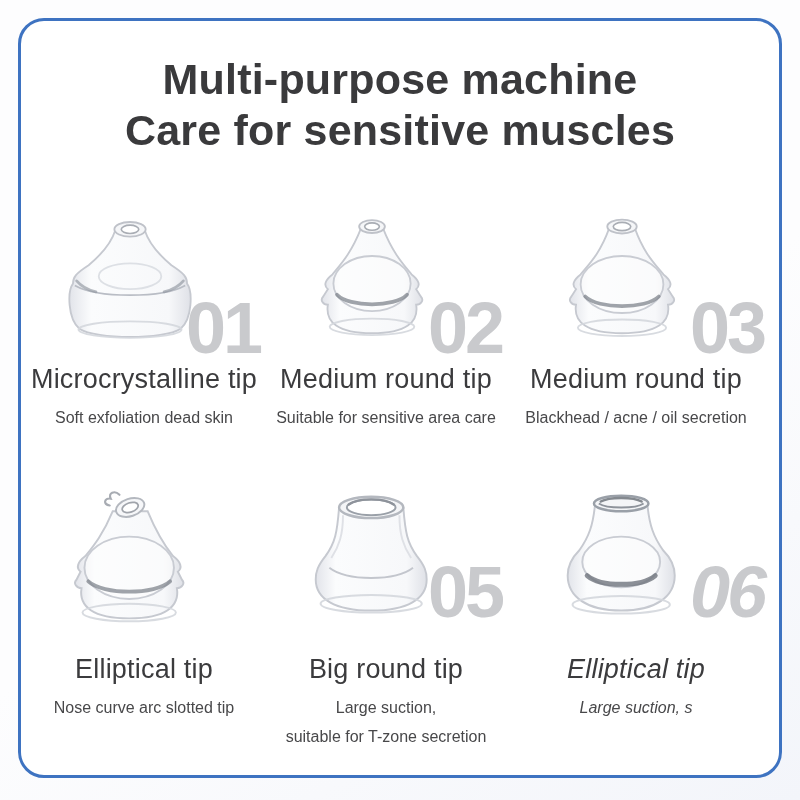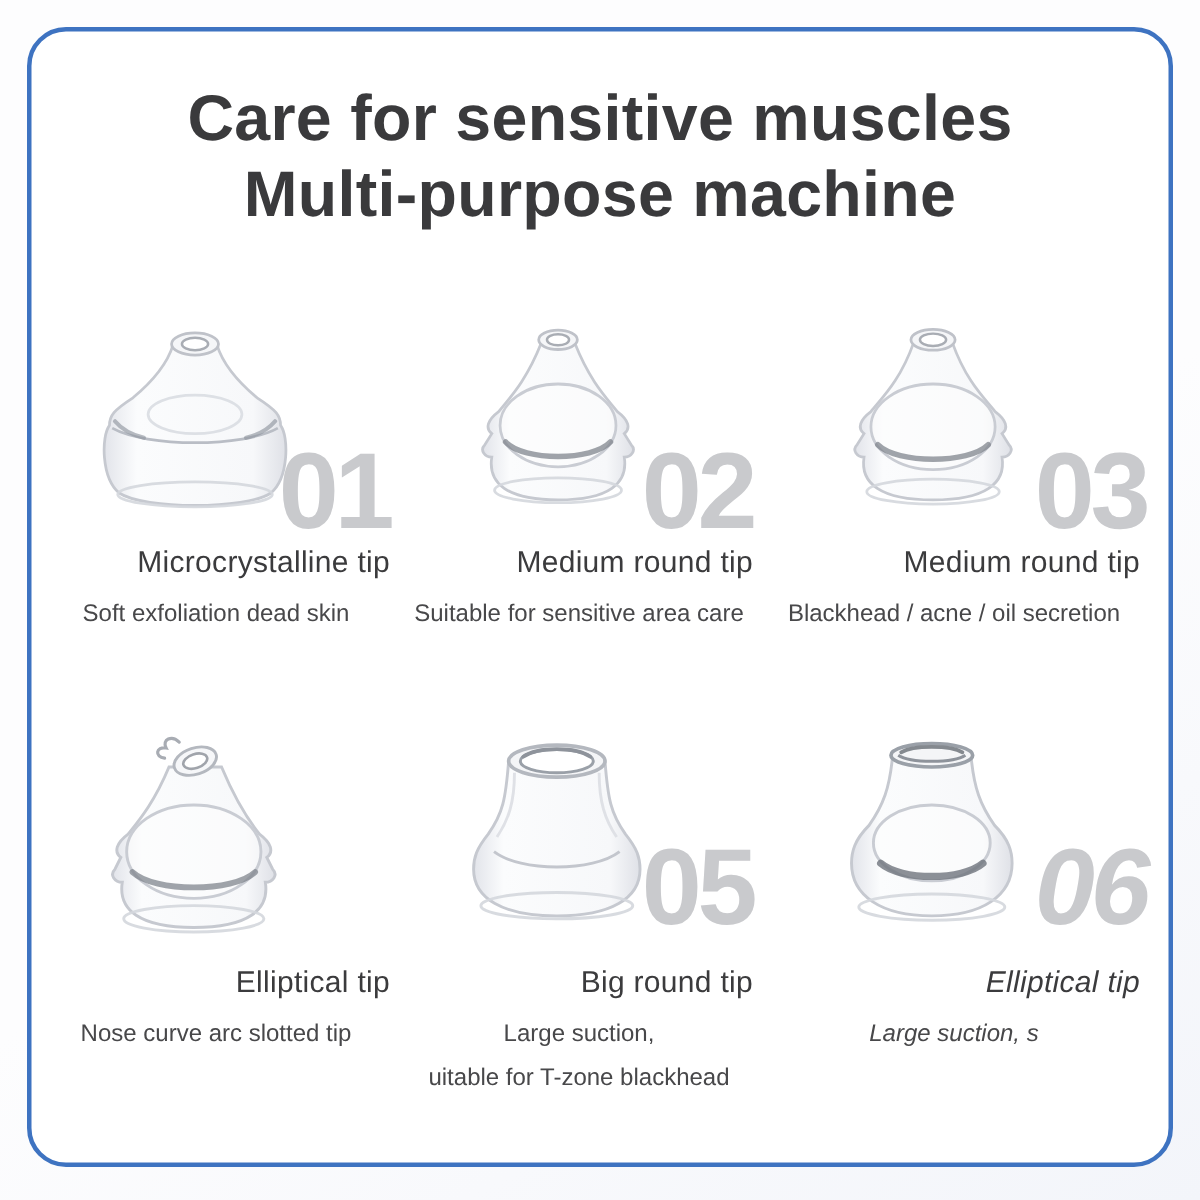--- a/index.html
+++ b/index.html
@@ -30,24 +30,24 @@
   svg.tip{position:absolute;left:50%;top:2px;height:138px;transform:translateX(-58%);}
   .card.c4 svg.tip,.card.c5 svg.tip,.card.c6 svg.tip{height:146px;}
   .num{
     position:absolute;right:0;bottom:-6px;
     font-size:72px;font-weight:bold;color:#c9cacd;
     line-height:0.78;letter-spacing:-3px;
   }
   .card.c4 .num,.card.c5 .num,.card.c6 .num{bottom:16px;}
   .card.c3 .num,.card.c6 .num{right:-4px;}
   .name{
-    text-align:right;margin-top:14px;
-    font-size:20px;color:#3b3b3d;letter-spacing:0.2px;
+    text-align:center;margin-top:14px;
+    font-size:27px;color:#3b3b3d;letter-spacing:0.2px;
   }
-  .card.c4 .name,.card.c5 .name,.card.c6 .name{margin-top:8px;}
+  .card.c4 .name,.card.c5 .name,.card.c6 .name{margin-top:18px;}
   .desc{
     text-align:center;margin-top:9px;
     font-size:16px;color:#48484a;line-height:1.8;
   }
   .hidden-defs{position:absolute;width:0;height:0;}
 </style>
 </head>
 <body>
 
 <svg class="hidden-defs" aria-hidden="true">
@@ -57,22 +57,22 @@
       <stop offset="0.18" stop-color="#fbfcfd"></stop>
       <stop offset="0.82" stop-color="#f7f8fa"></stop>
       <stop offset="1" stop-color="#dfe1e7"></stop>
     </linearGradient>
   </defs>
 </svg>
 
 <div class="frame"></div>
 
 <div class="title">
+  <div>Multi-purpose machine</div>
   <div>Care for sensitive muscles</div>
-  <div>Multi-purpose machine</div>
 </div>
 
 <div class="card c1">
   <div class="img-wrap">
     <svg class="tip" viewBox="0 0 190 150">
       <path d="M79 22 C74 38 62 50 50 60 C36 69 33 73 33 80 C27 88 27 118 40 129 C58 141 132 141 150 129 C163 118 163 88 157 80 C157 73 154 69 140 60 C128 50 116 38 111 22 Z" fill="url(#sideGrad)" stroke="#c6c9d0" stroke-width="2"></path>
       <ellipse cx="95" cy="72" rx="34" ry="14" fill="none" stroke="#dde0e5" stroke-width="2"></ellipse>
       <path d="M35 82 C60 96 130 96 155 82" fill="none" stroke="#b9bdc5" stroke-width="2"></path>
       <path d="M37 77 C42 83 50 87 58 89" fill="none" stroke="#9096a0" stroke-width="3" stroke-linecap="round" opacity="0.65"></path>
       <path d="M153 77 C148 83 140 87 132 89" fill="none" stroke="#9096a0" stroke-width="3" stroke-linecap="round" opacity="0.65"></path>
@@ -158,21 +158,21 @@
       <ellipse cx="95" cy="121" rx="52" ry="9" fill="none" stroke="#d4d7dd" stroke-width="2" opacity="0.9"></ellipse>
       <ellipse cx="95" cy="22" rx="33" ry="11" fill="#f4f5f7" stroke="#b4b8bf" stroke-width="2.5"></ellipse>
       <ellipse cx="95" cy="22" rx="25" ry="8" fill="#ffffff" stroke="#9aa0a8" stroke-width="2"></ellipse>
       <path d="M72 19 C82 12 108 12 118 19" fill="none" stroke="#8e939b" stroke-width="2.5" stroke-linecap="round"></path>
     </svg>
     <div class="num">05</div>
   </div>
   <div class="name">Big round tip</div>
   <div class="desc">
     <div>Large suction,</div>
-    <div>uitable for T-zone blackhead</div>
+    <div>suitable for T-zone secretion</div>
   </div>
 </div>
 
 <div class="card c6">
   <div class="img-wrap">
     <svg class="tip" viewBox="0 0 190 150">
       <path d="M68 20 C66 40 62 52 52 66 C42 76 40 84 40 92 C40 114 60 128 95 128 C130 128 150 114 150 92 C150 84 148 76 138 66 C128 52 124 40 122 20 Z" fill="url(#sideGrad)" stroke="#c6c9d0" stroke-width="2"></path>
       <ellipse cx="95" cy="78" rx="40" ry="26" fill="#fdfdfe" fill-opacity="0.5" stroke="#c9ccd3" stroke-width="2"></ellipse>
       <path d="M60 92 C74 104 116 104 130 92" fill="none" stroke="#6f747d" stroke-width="5" stroke-linecap="round" opacity="0.8"></path>
       <ellipse cx="95" cy="122" rx="50" ry="9" fill="none" stroke="#d4d7dd" stroke-width="2" opacity="0.9"></ellipse>

